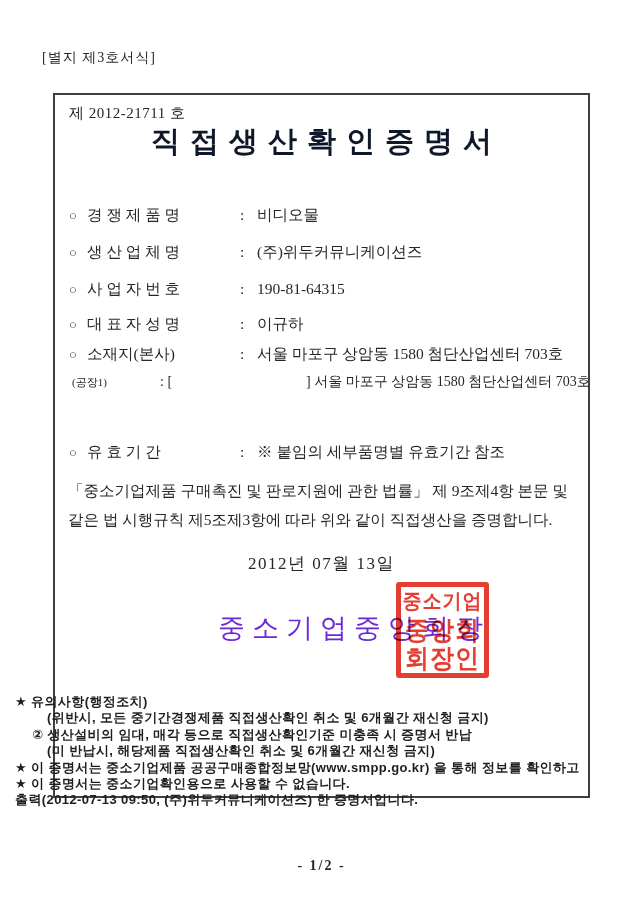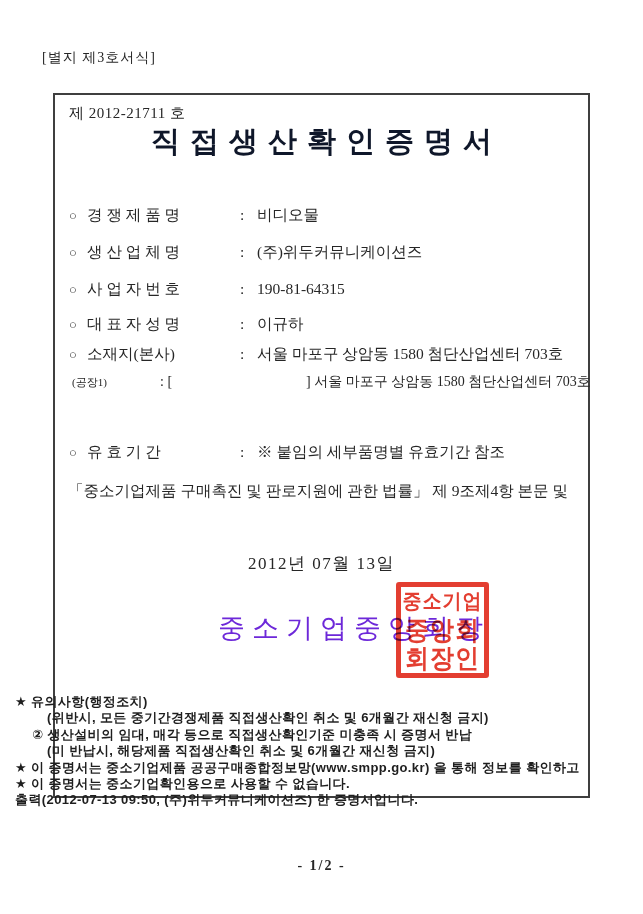--- a/index.html
+++ b/index.html
@@ -156,20 +156,21 @@
 
     <div class="frow validity">
       <span class="fmark">○</span>
       <span class="flabel">유 효 기 간</span>
       <span class="fcolon">:</span>
       <span class="fvalue">※ 붙임의 세부품명별 유효기간 참조</span>
     </div>
 
     <div class="legal">
       <div>「중소기업제품 구매촉진 및 판로지원에 관한 법률」 제 9조제4항 본문 및</div>
+      <div>같은 법 시행규칙 제5조제3항에 따라 위와 같이 직접생산을  증명합니다.</div>
     </div>
 
     <div class="issue-date">2012년 07월 13일</div>
 
     <div class="issuer">중소기업중앙회장</div>
 
     <div class="seal">
       <span class="seal-row s4">중소기업</span>
       <span class="seal-row s3">중앙회</span>
       <span class="seal-row s3">회장인</span>

